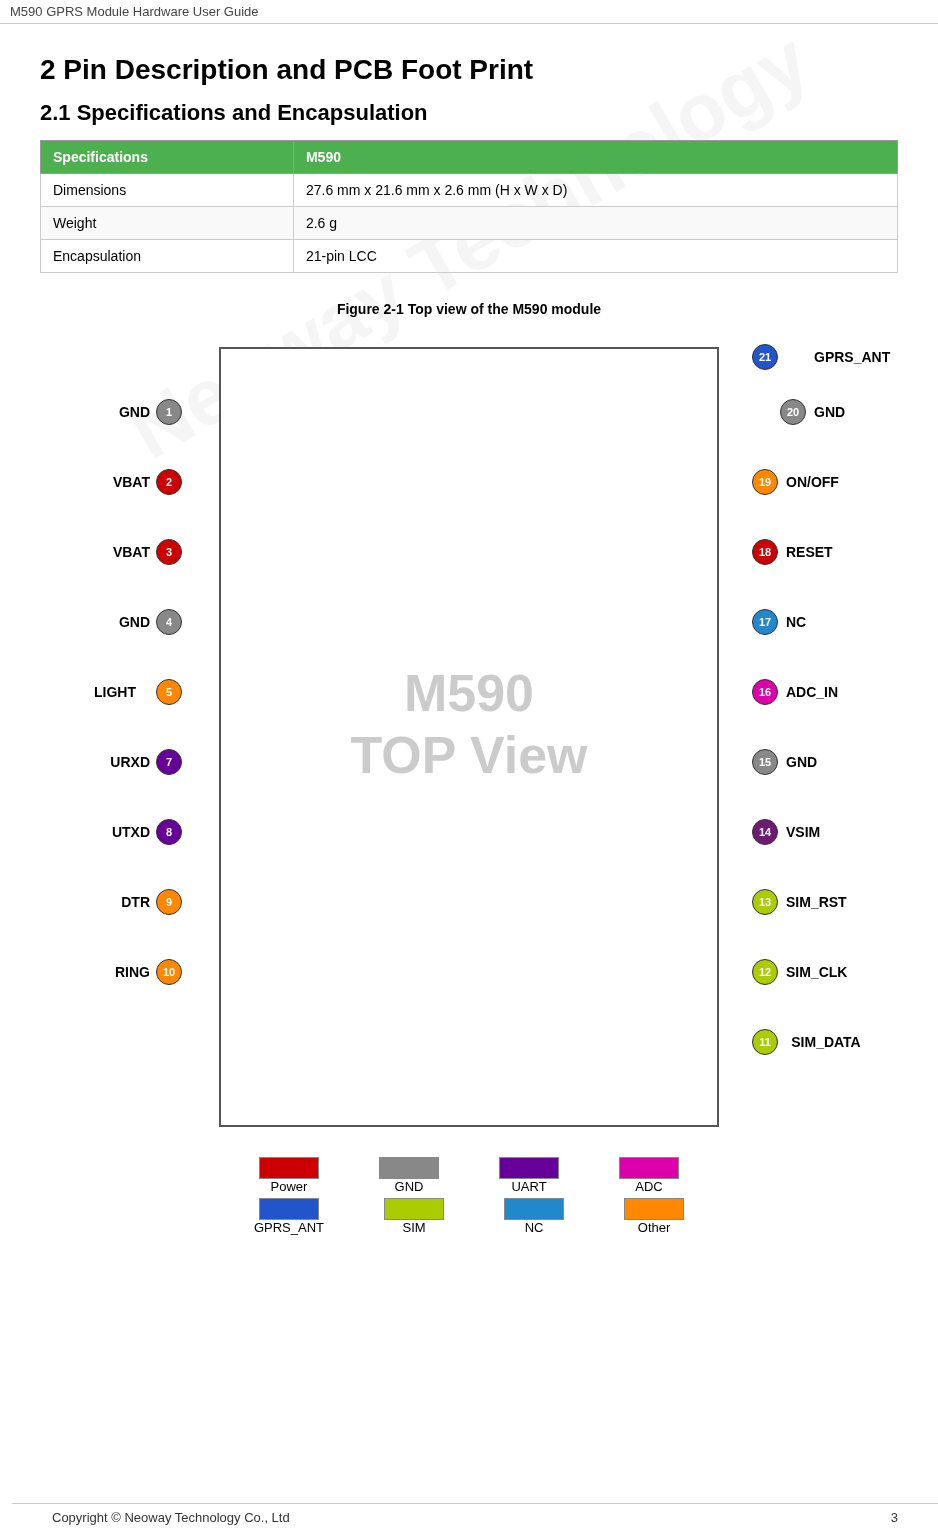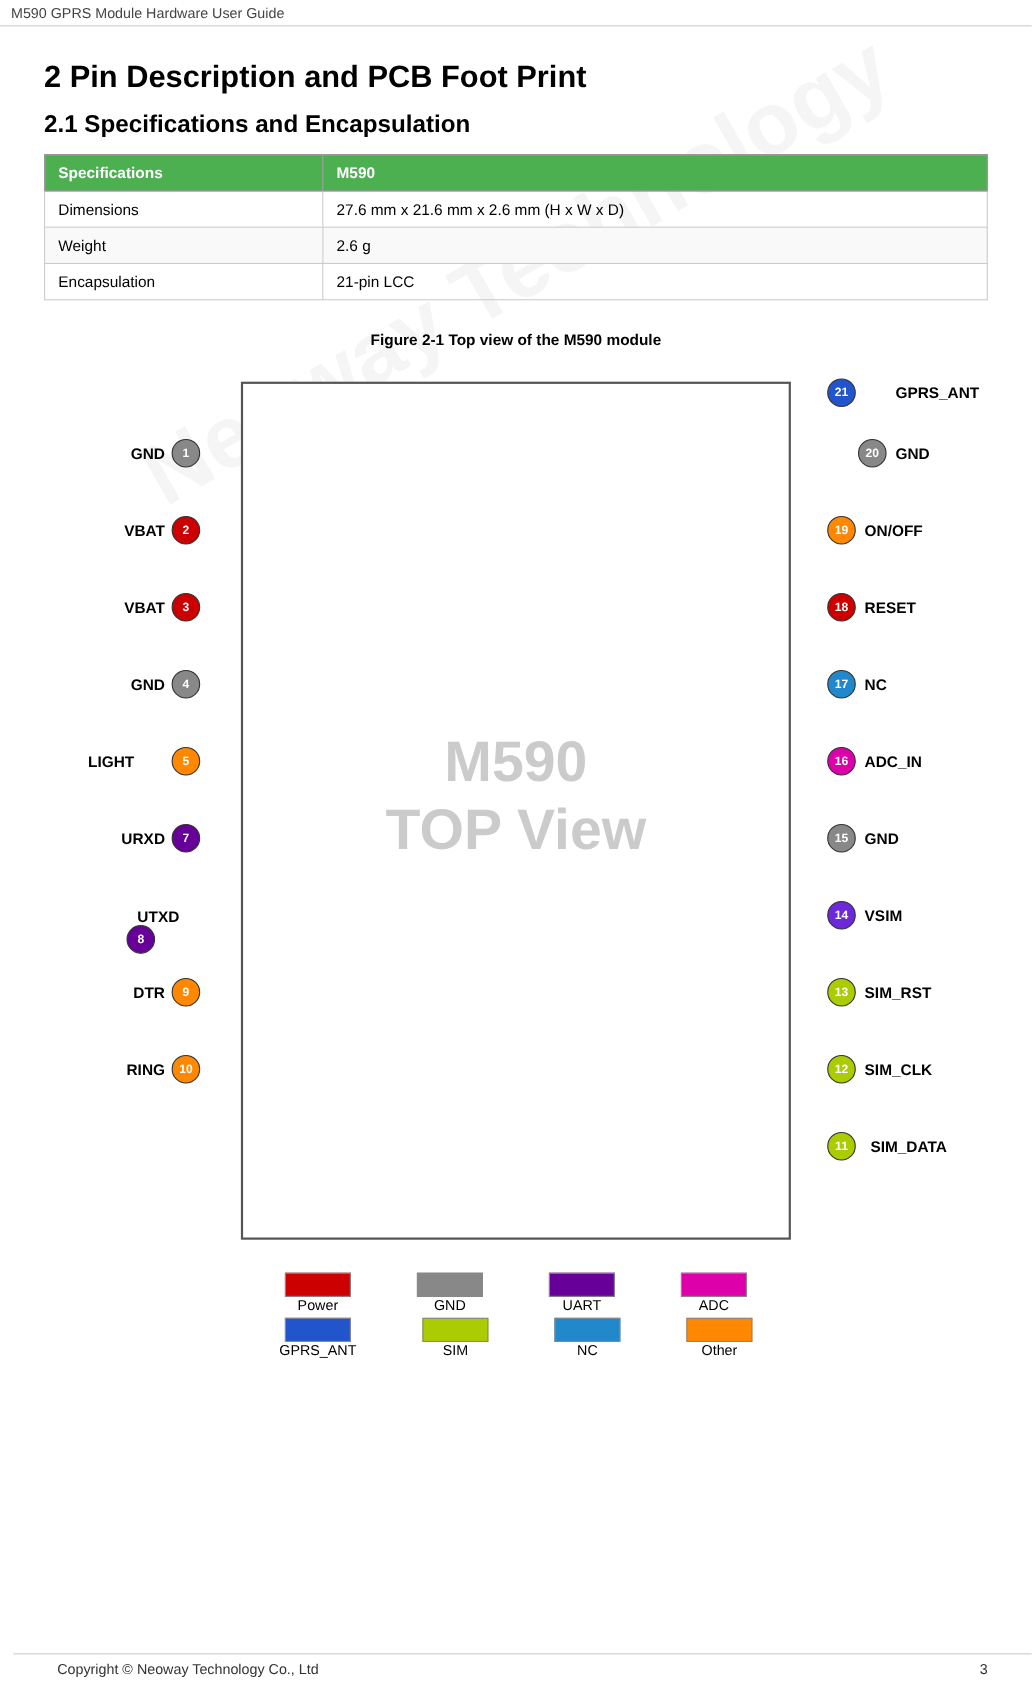--- a/index.html
+++ b/index.html
@@ -247,28 +247,28 @@
           </div>
           <div class="pin-item left" style="height: 70px; display: flex; align-items: center; justify-content: flex-end;">
             <span class="pin-label" style="text-align: right; margin-right: 6px; font-size: 14px; font-weight: bold; min-width: 70px;">VBAT</span>
             <div class="pin-dot" style="background: rgb(204, 0, 0); border-radius: 50%; width: 26px; height: 26px; display: flex; align-items: center; justify-content: center; font-size: 11px; font-weight: bold; color: rgb(255, 255, 255); border: 1.5px solid rgb(51, 51, 51);">3</div>
           </div>
           <div class="pin-item left" style="height: 70px; display: flex; align-items: center; justify-content: flex-end;">
             <span class="pin-label" style="text-align: right; margin-right: 6px; font-size: 14px; font-weight: bold; min-width: 70px;">GND</span>
             <div class="pin-dot" style="background: rgb(136, 136, 136); border-radius: 50%; width: 26px; height: 26px; display: flex; align-items: center; justify-content: center; font-size: 11px; font-weight: bold; color: rgb(255, 255, 255); border: 1.5px solid rgb(51, 51, 51);">4</div>
           </div>
           <div class="pin-item left" style="height: 70px; display: flex; align-items: center; justify-content: flex-end;">
-            <span class="pin-label" style="text-align: left; margin-right: 6px; font-size: 14px; font-weight: bold; min-width: 70px;">LIGHT</span>
+            <span class="pin-label" style="text-align: center; margin-right: 6px; font-size: 14px; font-weight: bold; min-width: 70px;">LIGHT</span>
             <div class="pin-dot" style="background: rgb(255, 136, 0); border-radius: 50%; width: 26px; height: 26px; display: flex; align-items: center; justify-content: center; font-size: 11px; font-weight: bold; color: rgb(255, 255, 255); border: 1.5px solid rgb(51, 51, 51);">5</div>
           </div>
           <div class="pin-item left" style="height: 70px; display: flex; align-items: center; justify-content: flex-end;">
             <span class="pin-label" style="text-align: right; margin-right: 6px; font-size: 14px; font-weight: bold; min-width: 70px;">URXD</span>
             <div class="pin-dot" style="background: rgb(102, 0, 153); border-radius: 50%; width: 26px; height: 26px; display: flex; align-items: center; justify-content: center; font-size: 11px; font-weight: bold; color: rgb(255, 255, 255); border: 1.5px solid rgb(51, 51, 51);">7</div>
           </div>
-          <div class="pin-item left" style="height: 70px; display: flex; align-items: center; justify-content: flex-end; flex-direction: column;">
+          <div class="pin-item left" style="height: 70px; display: flex; align-items: center; justify-content: flex-end;">
             <span class="pin-label" style="text-align: right; margin-right: 6px; font-size: 14px; font-weight: bold; min-width: 70px;">UTXD</span>
             <div class="pin-dot" style="background: rgb(102, 0, 153); border-radius: 50%; width: 26px; height: 26px; display: flex; align-items: center; justify-content: center; font-size: 11px; font-weight: bold; color: rgb(255, 255, 255); border: 1.5px solid rgb(51, 51, 51);">8</div>
           </div>
           <div class="pin-item left" style="height: 70px; display: flex; align-items: center; justify-content: flex-end;">
             <span class="pin-label" style="text-align: right; margin-right: 6px; font-size: 14px; font-weight: bold; min-width: 70px;">DTR</span>
             <div class="pin-dot" style="background: rgb(255, 136, 0); border-radius: 50%; width: 26px; height: 26px; display: flex; align-items: center; justify-content: center; font-size: 11px; font-weight: bold; color: rgb(255, 255, 255); border: 1.5px solid rgb(51, 51, 51);">9</div>
           </div>
           <div class="pin-item left" style="height: 70px; display: flex; align-items: center; justify-content: flex-end;">
             <span class="pin-label" style="text-align: right; margin-right: 6px; font-size: 14px; font-weight: bold; min-width: 70px;">RING</span>
             <div class="pin-dot" style="background: rgb(255, 136, 0); border-radius: 50%; width: 26px; height: 26px; display: flex; align-items: center; justify-content: center; font-size: 11px; font-weight: bold; color: rgb(255, 255, 255); border: 1.5px solid rgb(51, 51, 51);">10</div>
@@ -298,21 +298,21 @@
           </div>
           <div style="height: 70px; display: flex; align-items: center; justify-content: flex-start;">
             <div style="background: rgb(221, 0, 170); border-radius: 50%; width: 26px; height: 26px; display: flex; align-items: center; justify-content: center; font-size: 11px; font-weight: bold; color: rgb(255, 255, 255); border: 1.5px solid rgb(51, 51, 51); flex-shrink: 0;">16</div>
             <span style="text-align: left; margin-left: 8px; font-size: 14px; font-weight: bold; min-width: 80px;">ADC_IN</span>
           </div>
           <div style="height: 70px; display: flex; align-items: center; justify-content: flex-start;">
             <div style="background: rgb(136, 136, 136); border-radius: 50%; width: 26px; height: 26px; display: flex; align-items: center; justify-content: center; font-size: 11px; font-weight: bold; color: rgb(255, 255, 255); border: 1.5px solid rgb(51, 51, 51); flex-shrink: 0;">15</div>
             <span style="text-align: left; margin-left: 8px; font-size: 14px; font-weight: bold; min-width: 80px;">GND</span>
           </div>
           <div style="height: 70px; display: flex; align-items: center; justify-content: flex-start;">
-            <div style="background: #6d28d9; border-radius: 50%; width: 26px; height: 26px; display: flex; align-items: center; justify-content: center; font-size: 11px; font-weight: bold; color: rgb(255, 255, 255); border: 1.5px solid rgb(51, 51, 51); flex-shrink: 0;">14</div>
+            <div style="background: #701a75; border-radius: 50%; width: 26px; height: 26px; display: flex; align-items: center; justify-content: center; font-size: 11px; font-weight: bold; color: rgb(255, 255, 255); border: 1.5px solid rgb(51, 51, 51); flex-shrink: 0;">14</div>
             <span style="text-align: left; margin-left: 8px; font-size: 14px; font-weight: bold; min-width: 80px;">VSIM</span>
           </div>
           <div style="height: 70px; display: flex; align-items: center; justify-content: flex-start;">
             <div style="background: rgb(170, 204, 0); border-radius: 50%; width: 26px; height: 26px; display: flex; align-items: center; justify-content: center; font-size: 11px; font-weight: bold; color: rgb(255, 255, 255); border: 1.5px solid rgb(51, 51, 51); flex-shrink: 0;">13</div>
             <span style="text-align: left; margin-left: 8px; font-size: 14px; font-weight: bold; min-width: 80px;">SIM_RST</span>
           </div>
           <div style="height: 70px; display: flex; align-items: center; justify-content: flex-start;">
             <div style="background: rgb(170, 204, 0); border-radius: 50%; width: 26px; height: 26px; display: flex; align-items: center; justify-content: center; font-size: 11px; font-weight: bold; color: rgb(255, 255, 255); border: 1.5px solid rgb(51, 51, 51); flex-shrink: 0;">12</div>
             <span style="text-align: left; margin-left: 8px; font-size: 14px; font-weight: bold; min-width: 80px;">SIM_CLK</span>
           </div>

